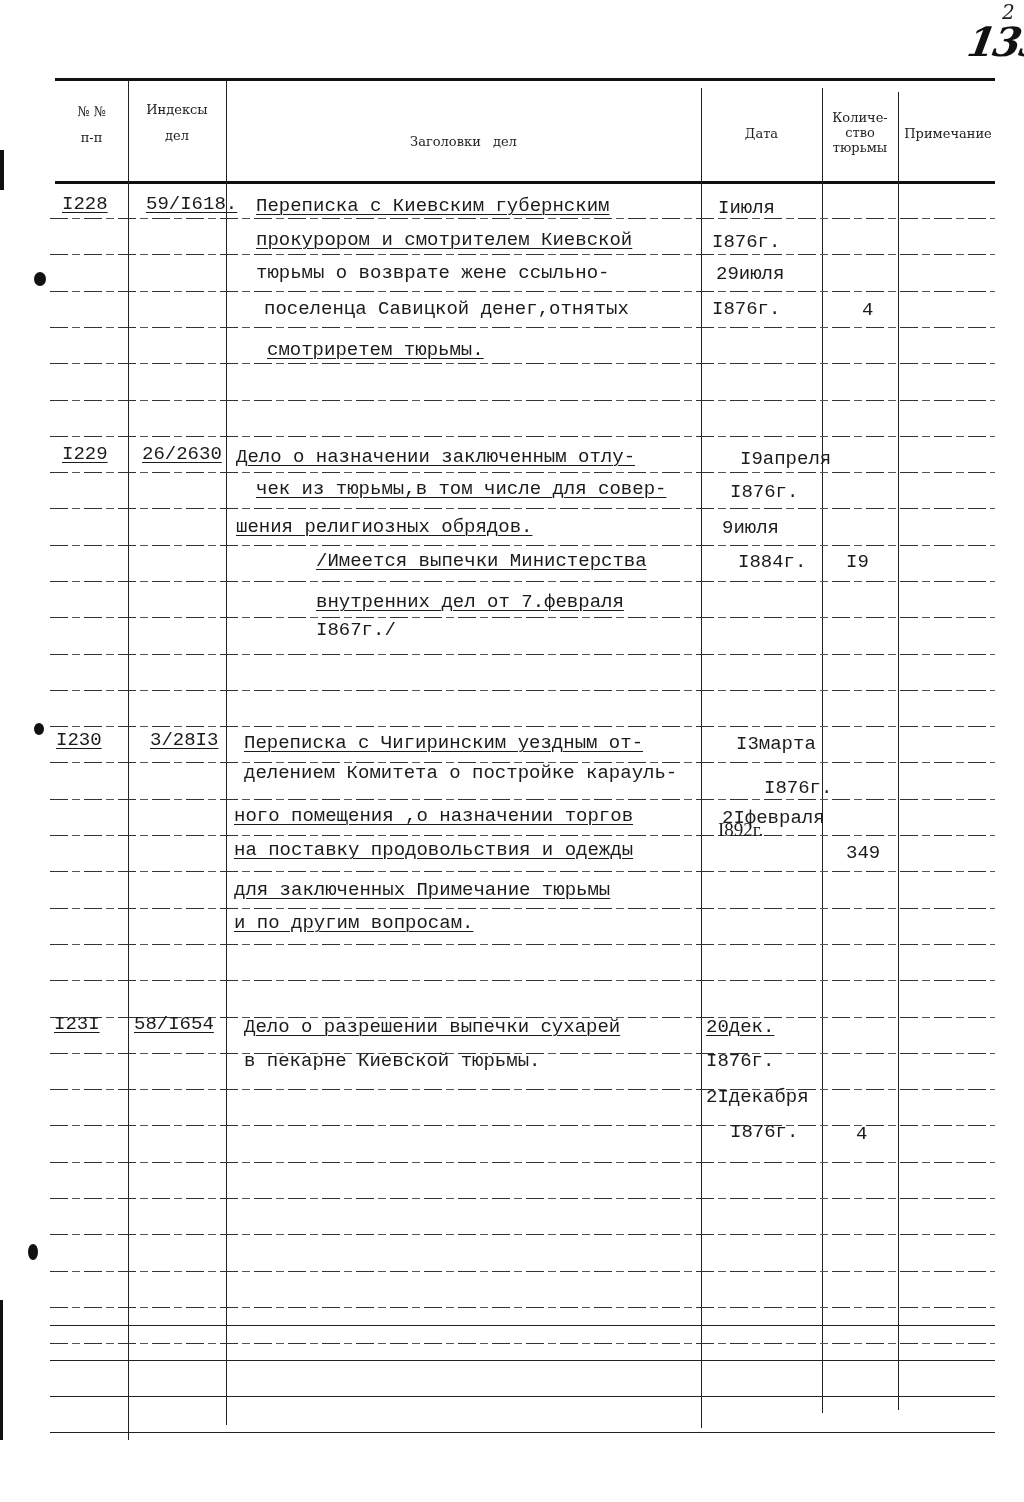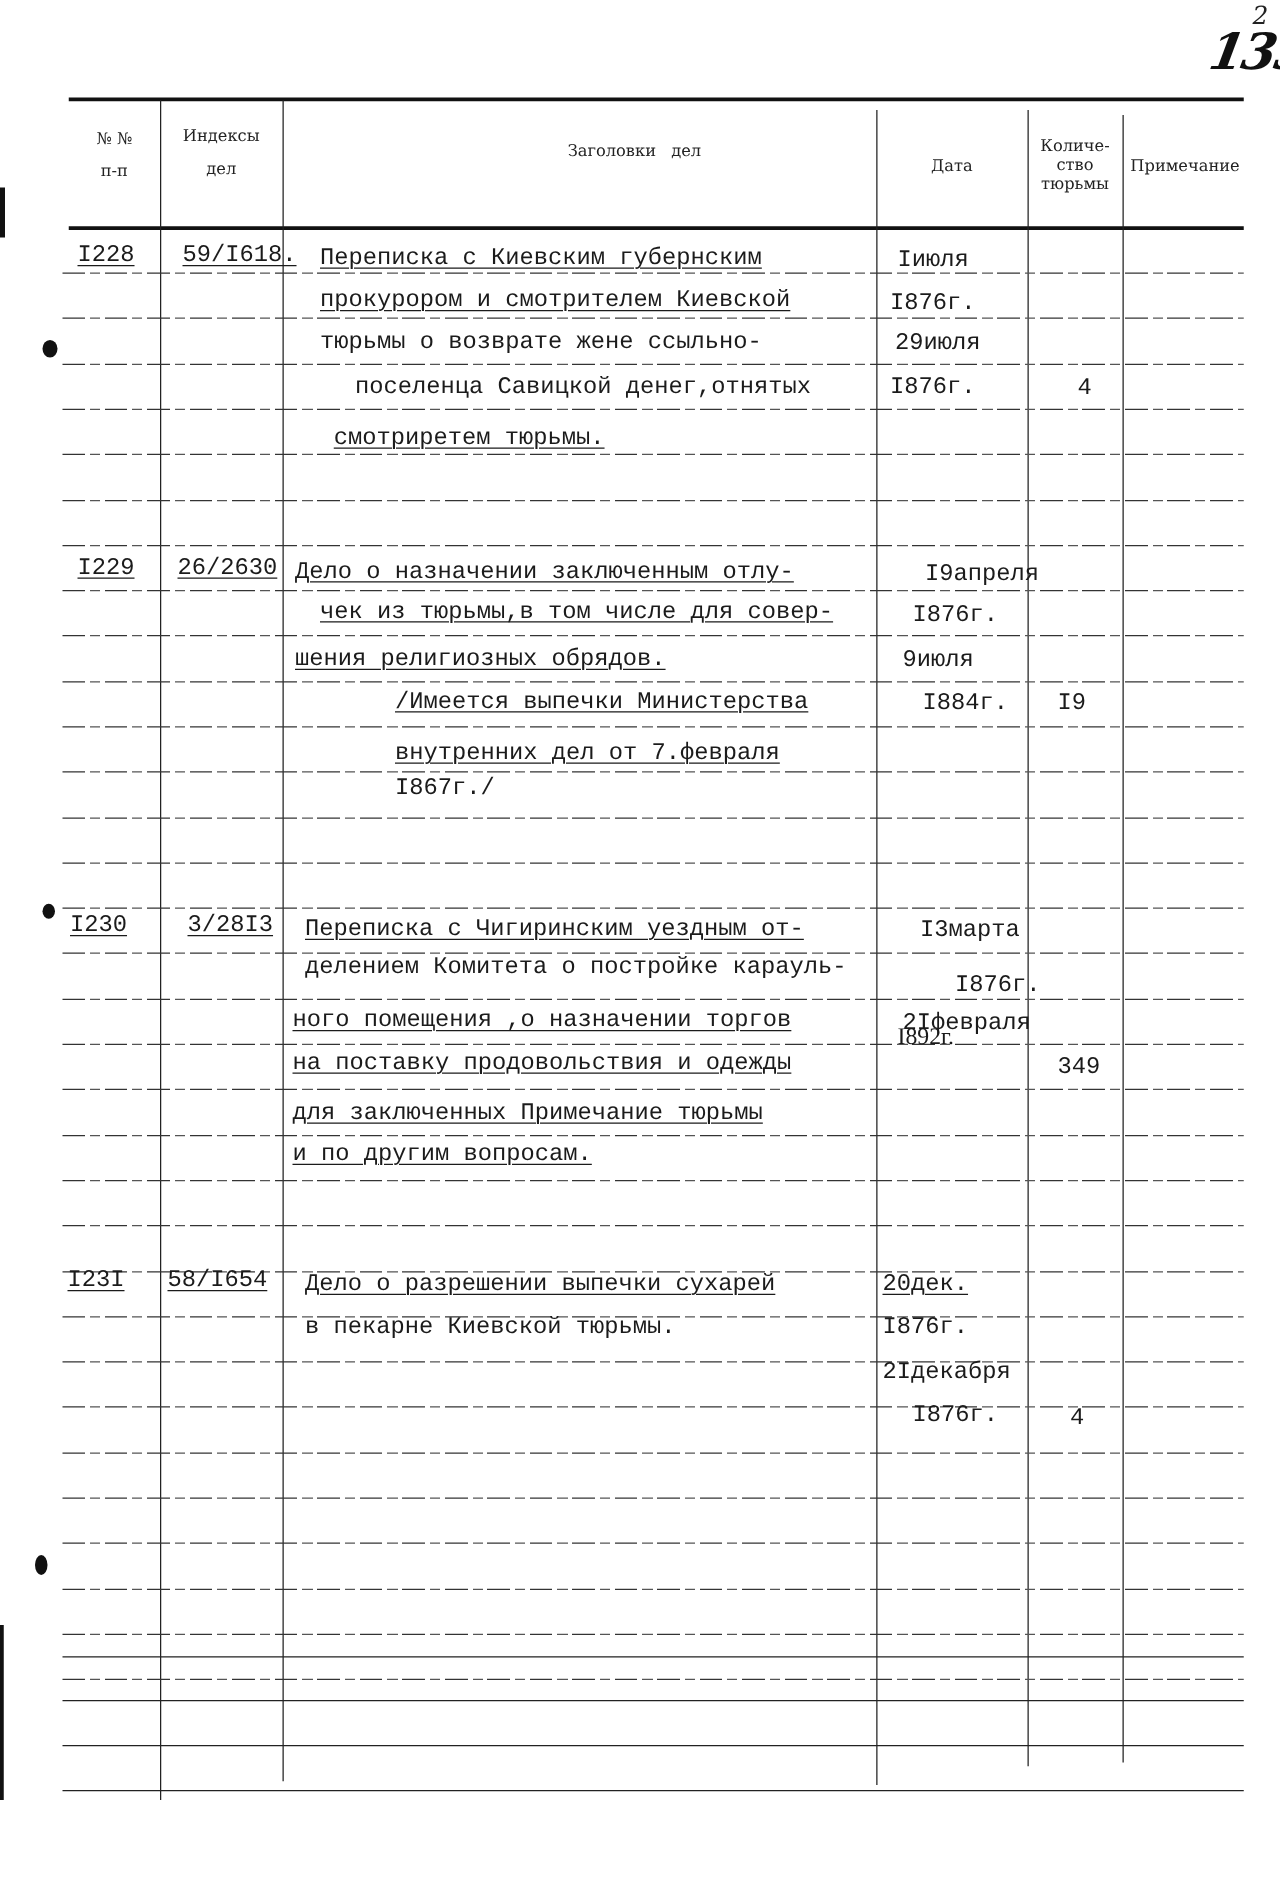--- a/index.html
+++ b/index.html
@@ -51,21 +51,21 @@
 <div class="vline" style="left:898px;top:92px;height:1318px;"></div>
 
 <div class="hdr" style="left:55px;top:104px;width:73px;">
   <div>№ №</div>
   <div style="margin-top:10px">п-п</div>
 </div>
 <div class="hdr" style="left:128px;top:102px;width:98px;">
   <div>Индексы</div>
   <div style="margin-top:10px">дел</div>
 </div>
-<div class="hdr" style="left:226px;top:114px;width:475px;word-spacing:8px;padding-left:44px;">Заголовки дел</div>
+<div class="hdr" style="left:226px;top:134px;width:475px;word-spacing:8px;">Заголовки дел</div>
 <div class="hdr" style="left:701px;top:126px;width:121px;">Дата</div>
 <div class="hdr" style="left:822px;top:110px;width:76px;line-height:15px;">
   <div>Количе-</div>
   <div>ство</div>
   <div>тюрьмы</div>
 </div>
 <div class="hdr" style="left:898px;top:126px;width:100px;">Примечание</div>
 
 <div id="rules">
     <div class="hline dash" style="left: 50px; top: 218px; width: 945px;"></div>
@@ -105,21 +105,21 @@
     <div class="hline" style="left: 50px; top: 1396px; width: 945px; height: 1px;"></div>
     <div class="hline" style="left: 50px; top: 1432px; width: 945px; height: 1px;"></div>
   </div>
 
 <div>
   <div class="cell ul" style="left:62px;top:194px;">I228</div>
   <div class="cell ul" style="left:146px;top:194px;">59/I618.</div>
   <div class="cell ul" style="left:256px;top:196px;">Переписка с Киевским губернским</div>
   <div class="cell ul" style="left:256px;top:230px;">прокурором и смотрителем Киевской</div>
   <div class="cell" style="left:256px;top:263px;">тюрьмы о возврате жене ссыльно-</div>
-  <div class="cell" style="left:264px;top:299px;margin-left:20px;">поселенца Савицкой денег,отнятых</div>
+  <div class="cell" style="left:264px;top:299px;">поселенца Савицкой денег,отнятых</div>
   <div class="cell ul" style="left:267px;top:340px;">смотриретем тюрьмы.</div>
   <div class="cell" style="left:718px;top:198px;">Iиюля</div>
   <div class="cell" style="left:712px;top:232px;">I876г.</div>
   <div class="cell" style="left:716px;top:264px;">29июля</div>
   <div class="cell" style="left:712px;top:299px;">I876г.</div>
   <div class="cell" style="left:862px;top:300px;">4</div>
 </div>
 
 <div>
   <div class="cell ul" style="left:62px;top:444px;text-align:right;">I229</div>

